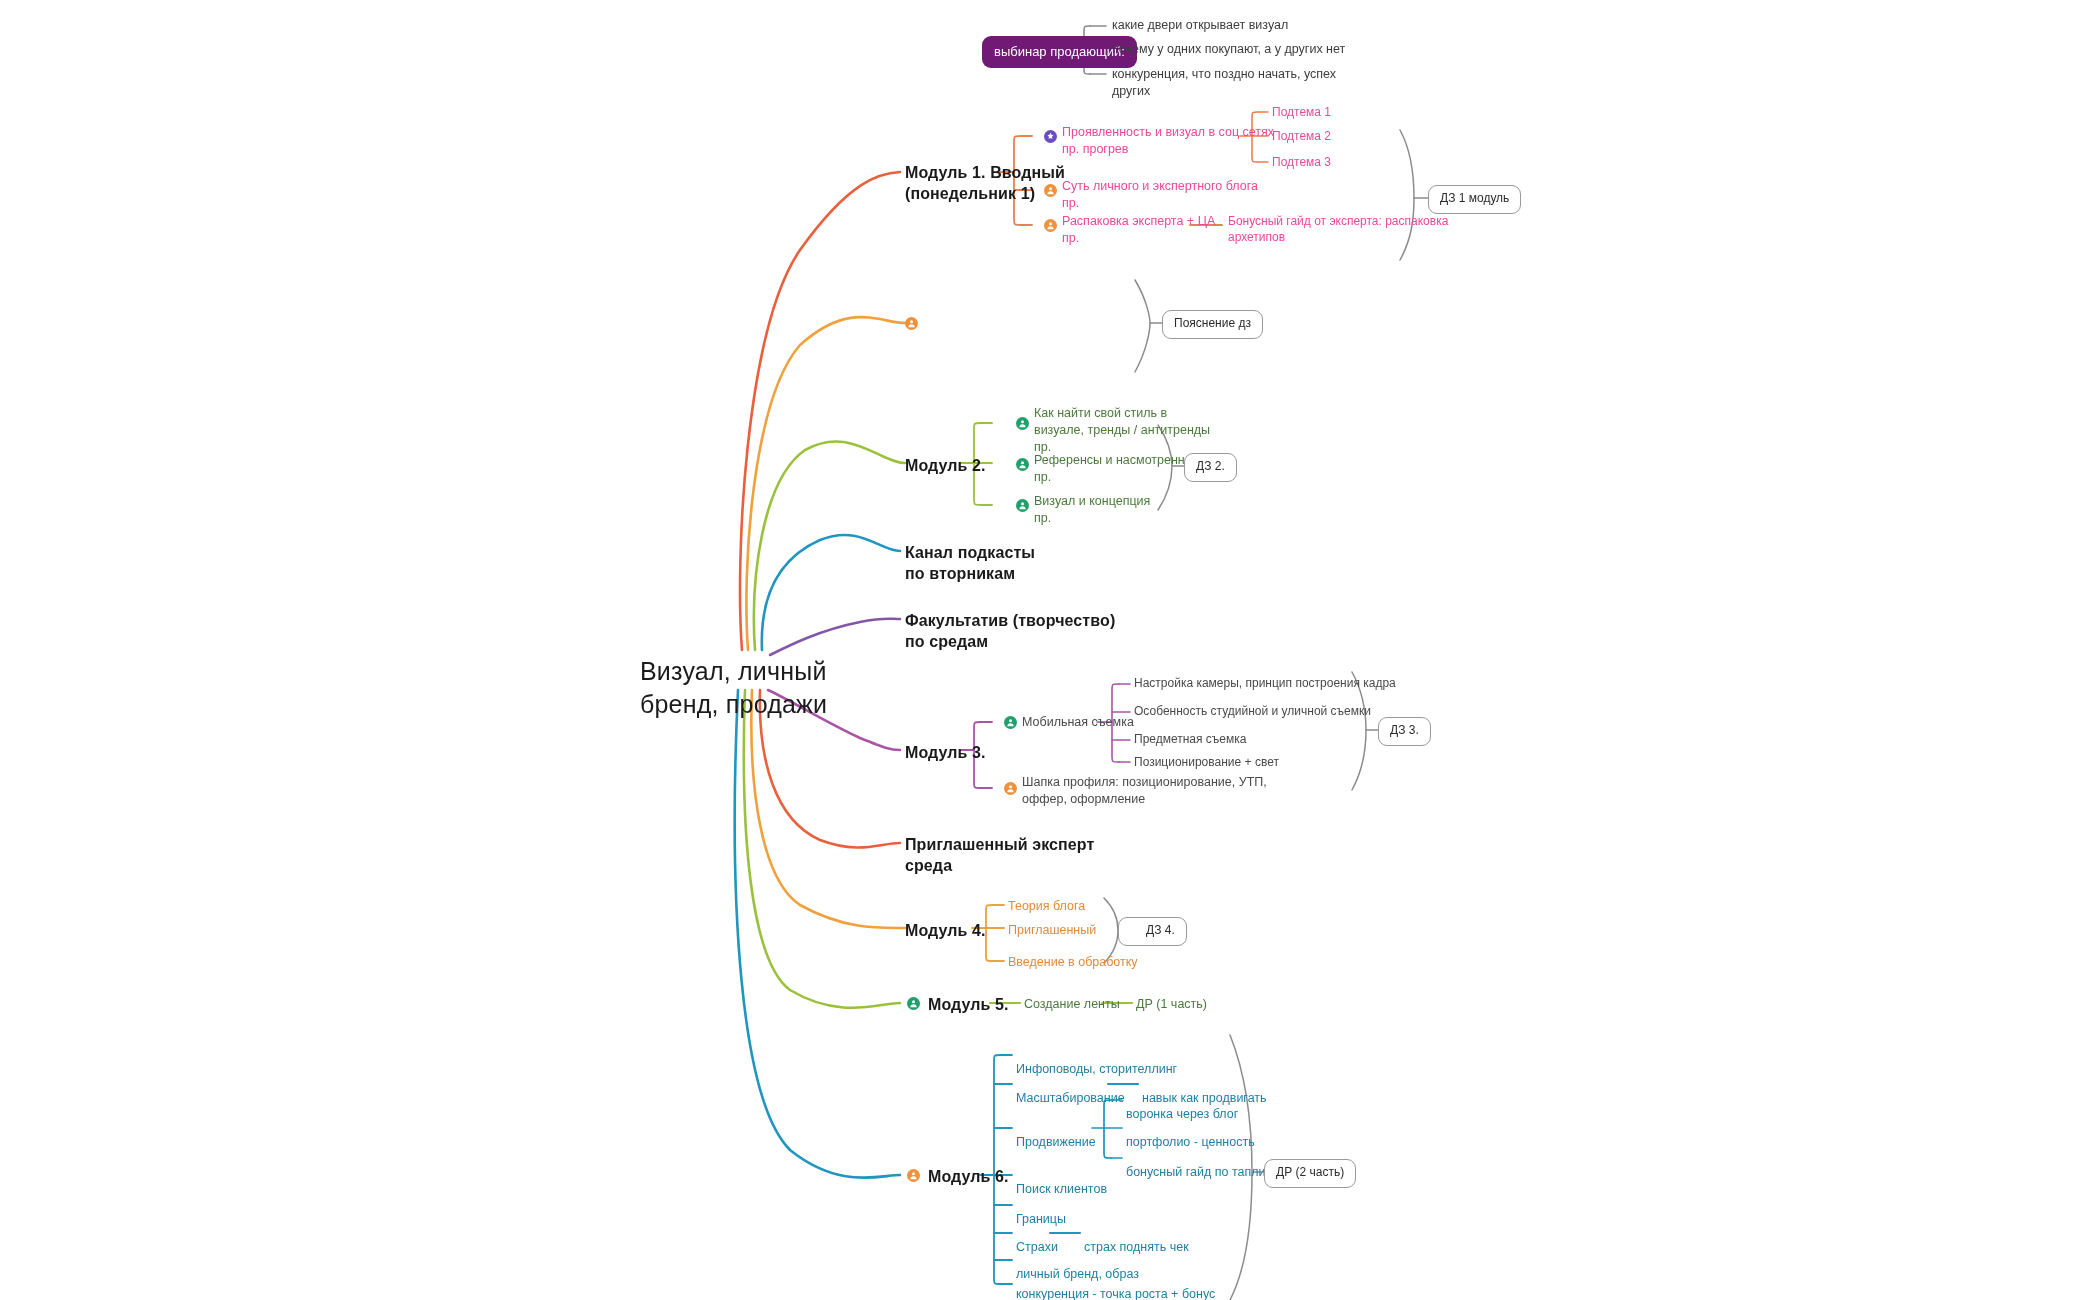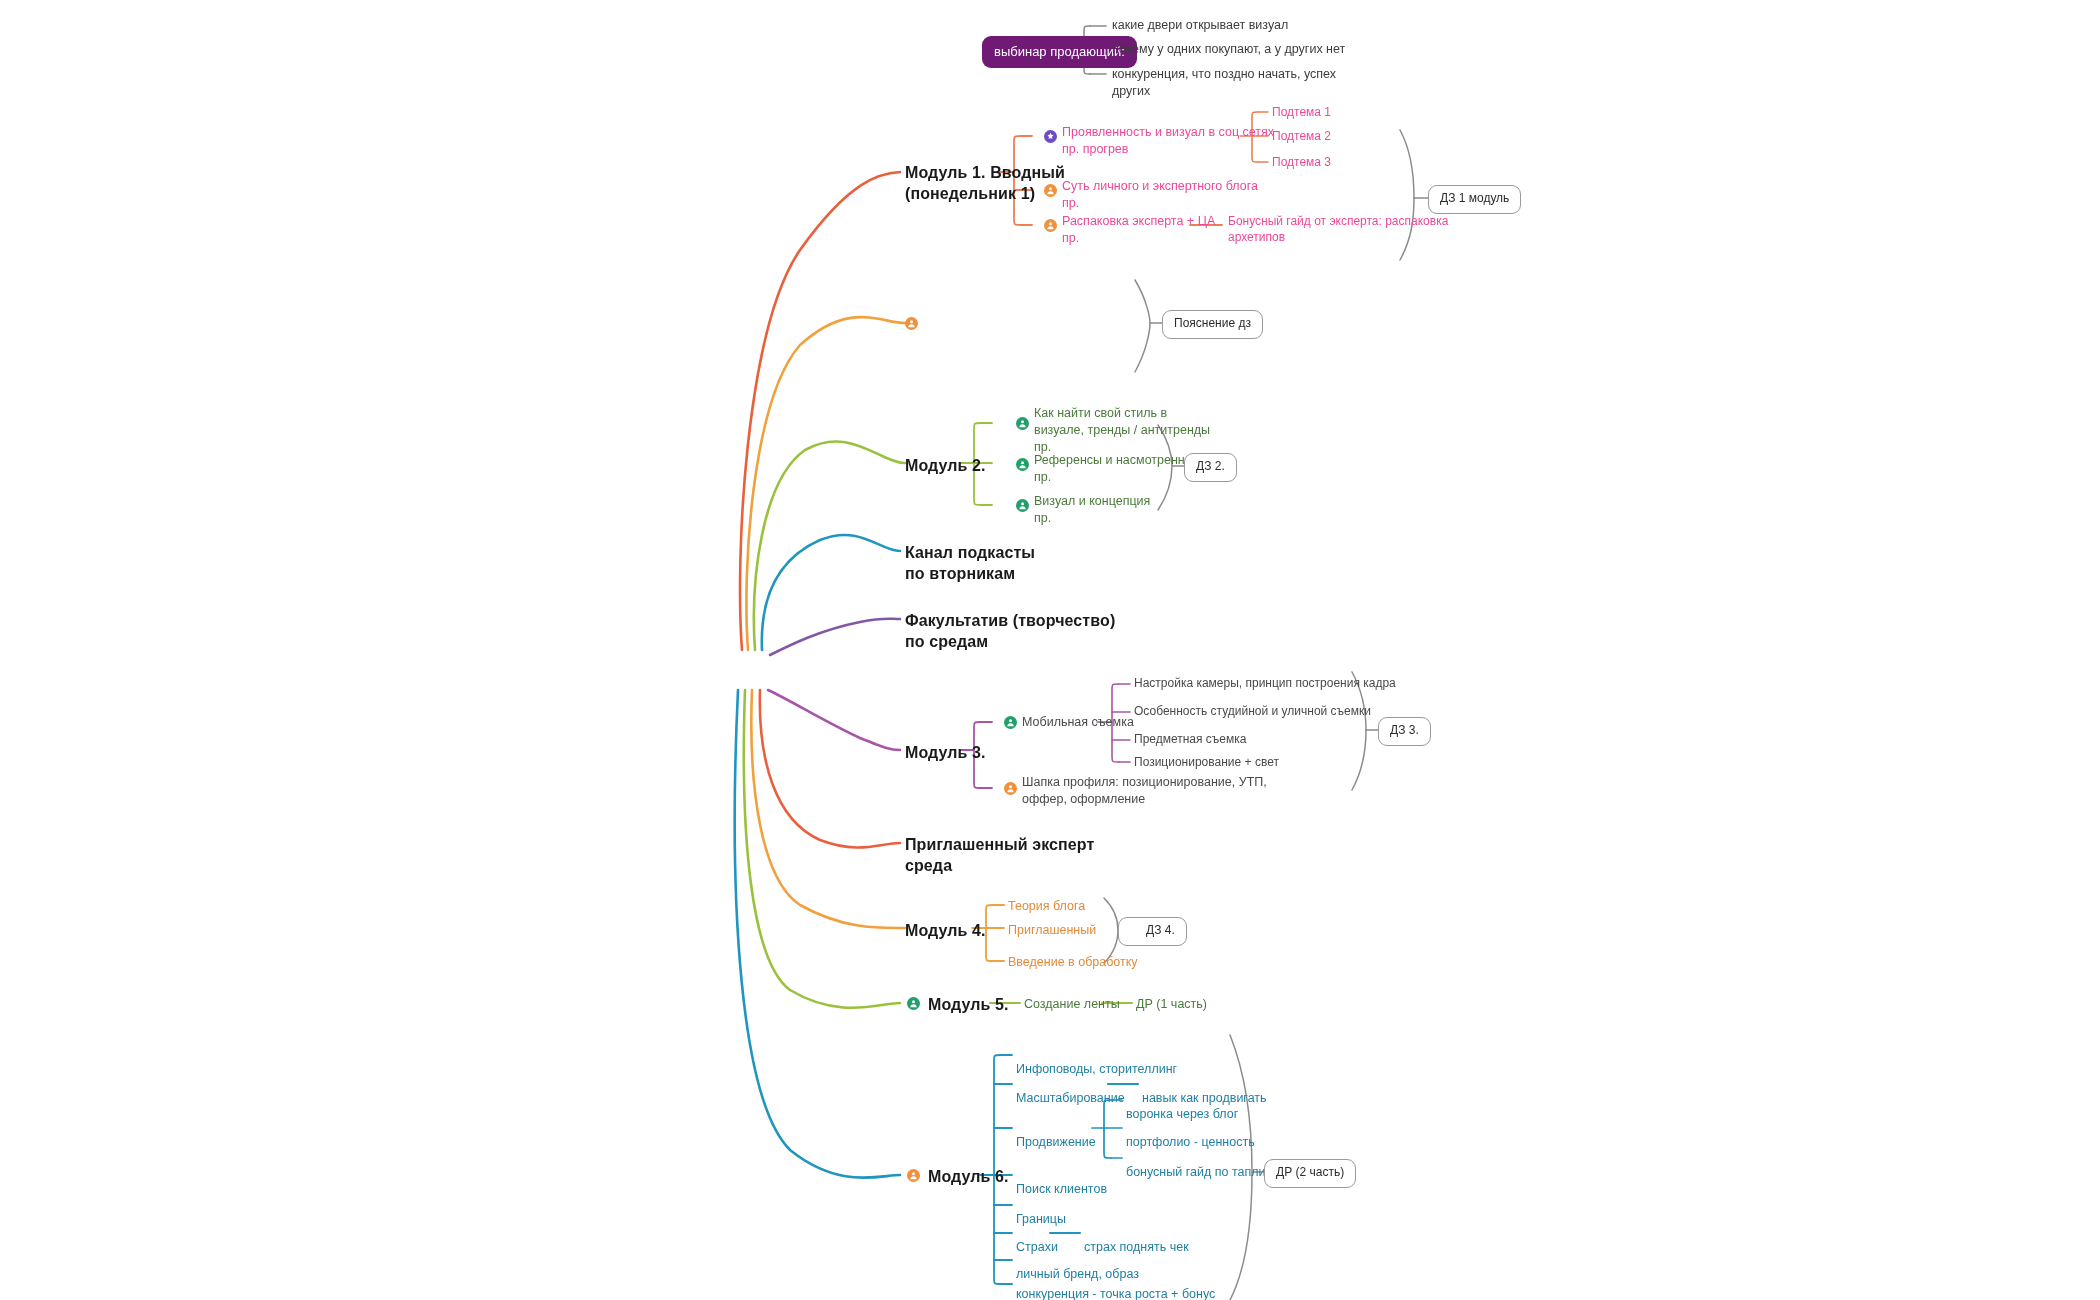--- a/index.html
+++ b/index.html
@@ -158,20 +158,22 @@
       <path d="M1252,1172 L1264,1172" stroke="#8c8c8c" stroke-width="1.5"></path>
     </g>
   </svg>
 
   <div class="node pill-dark" style="left:982px;top:36px;">выбинар продающий:</div>
   <div class="node l2 c-dgrey" style="left:1112px;top:17px;font-size:12.5px;">какие двери открывает визуал</div>
   <div class="node l2 c-dgrey" style="left:1112px;top:41px;font-size:12.5px;">почему у одних покупают, а у других нет</div>
   <div class="node l2 c-dgrey" style="left:1112px;top:66px;font-size:12.5px;">конкуренция, что поздно начать, успех
 других</div>
 
+  <div class="node root" style="left:640px;top:655px;"><span>Визуал, личный</span>
+<span>бренд, продажи</span></div>
 
   <div class="node m1" style="left:905px;top:162px;"><span>Модуль 1. Вводный</span>
 <span>(понедельник 1)</span></div>
 
   <div class="badge" style="left:1044px;top:130px;background:#6c4cc4;">
     <svg viewBox="0 0 24 24" fill="#fff">
         <path d="M12 2l2.6 5.6L20 8.6l-4 4.1 1 6-5-3-5 3 1-6-4-4.1 5.4-1z"></path>
       </svg>
   </div>
   <div class="node l2 c-red" style="left:1062px;top:124px;"><span>Проявленность и визуал в соц сетях</span>

